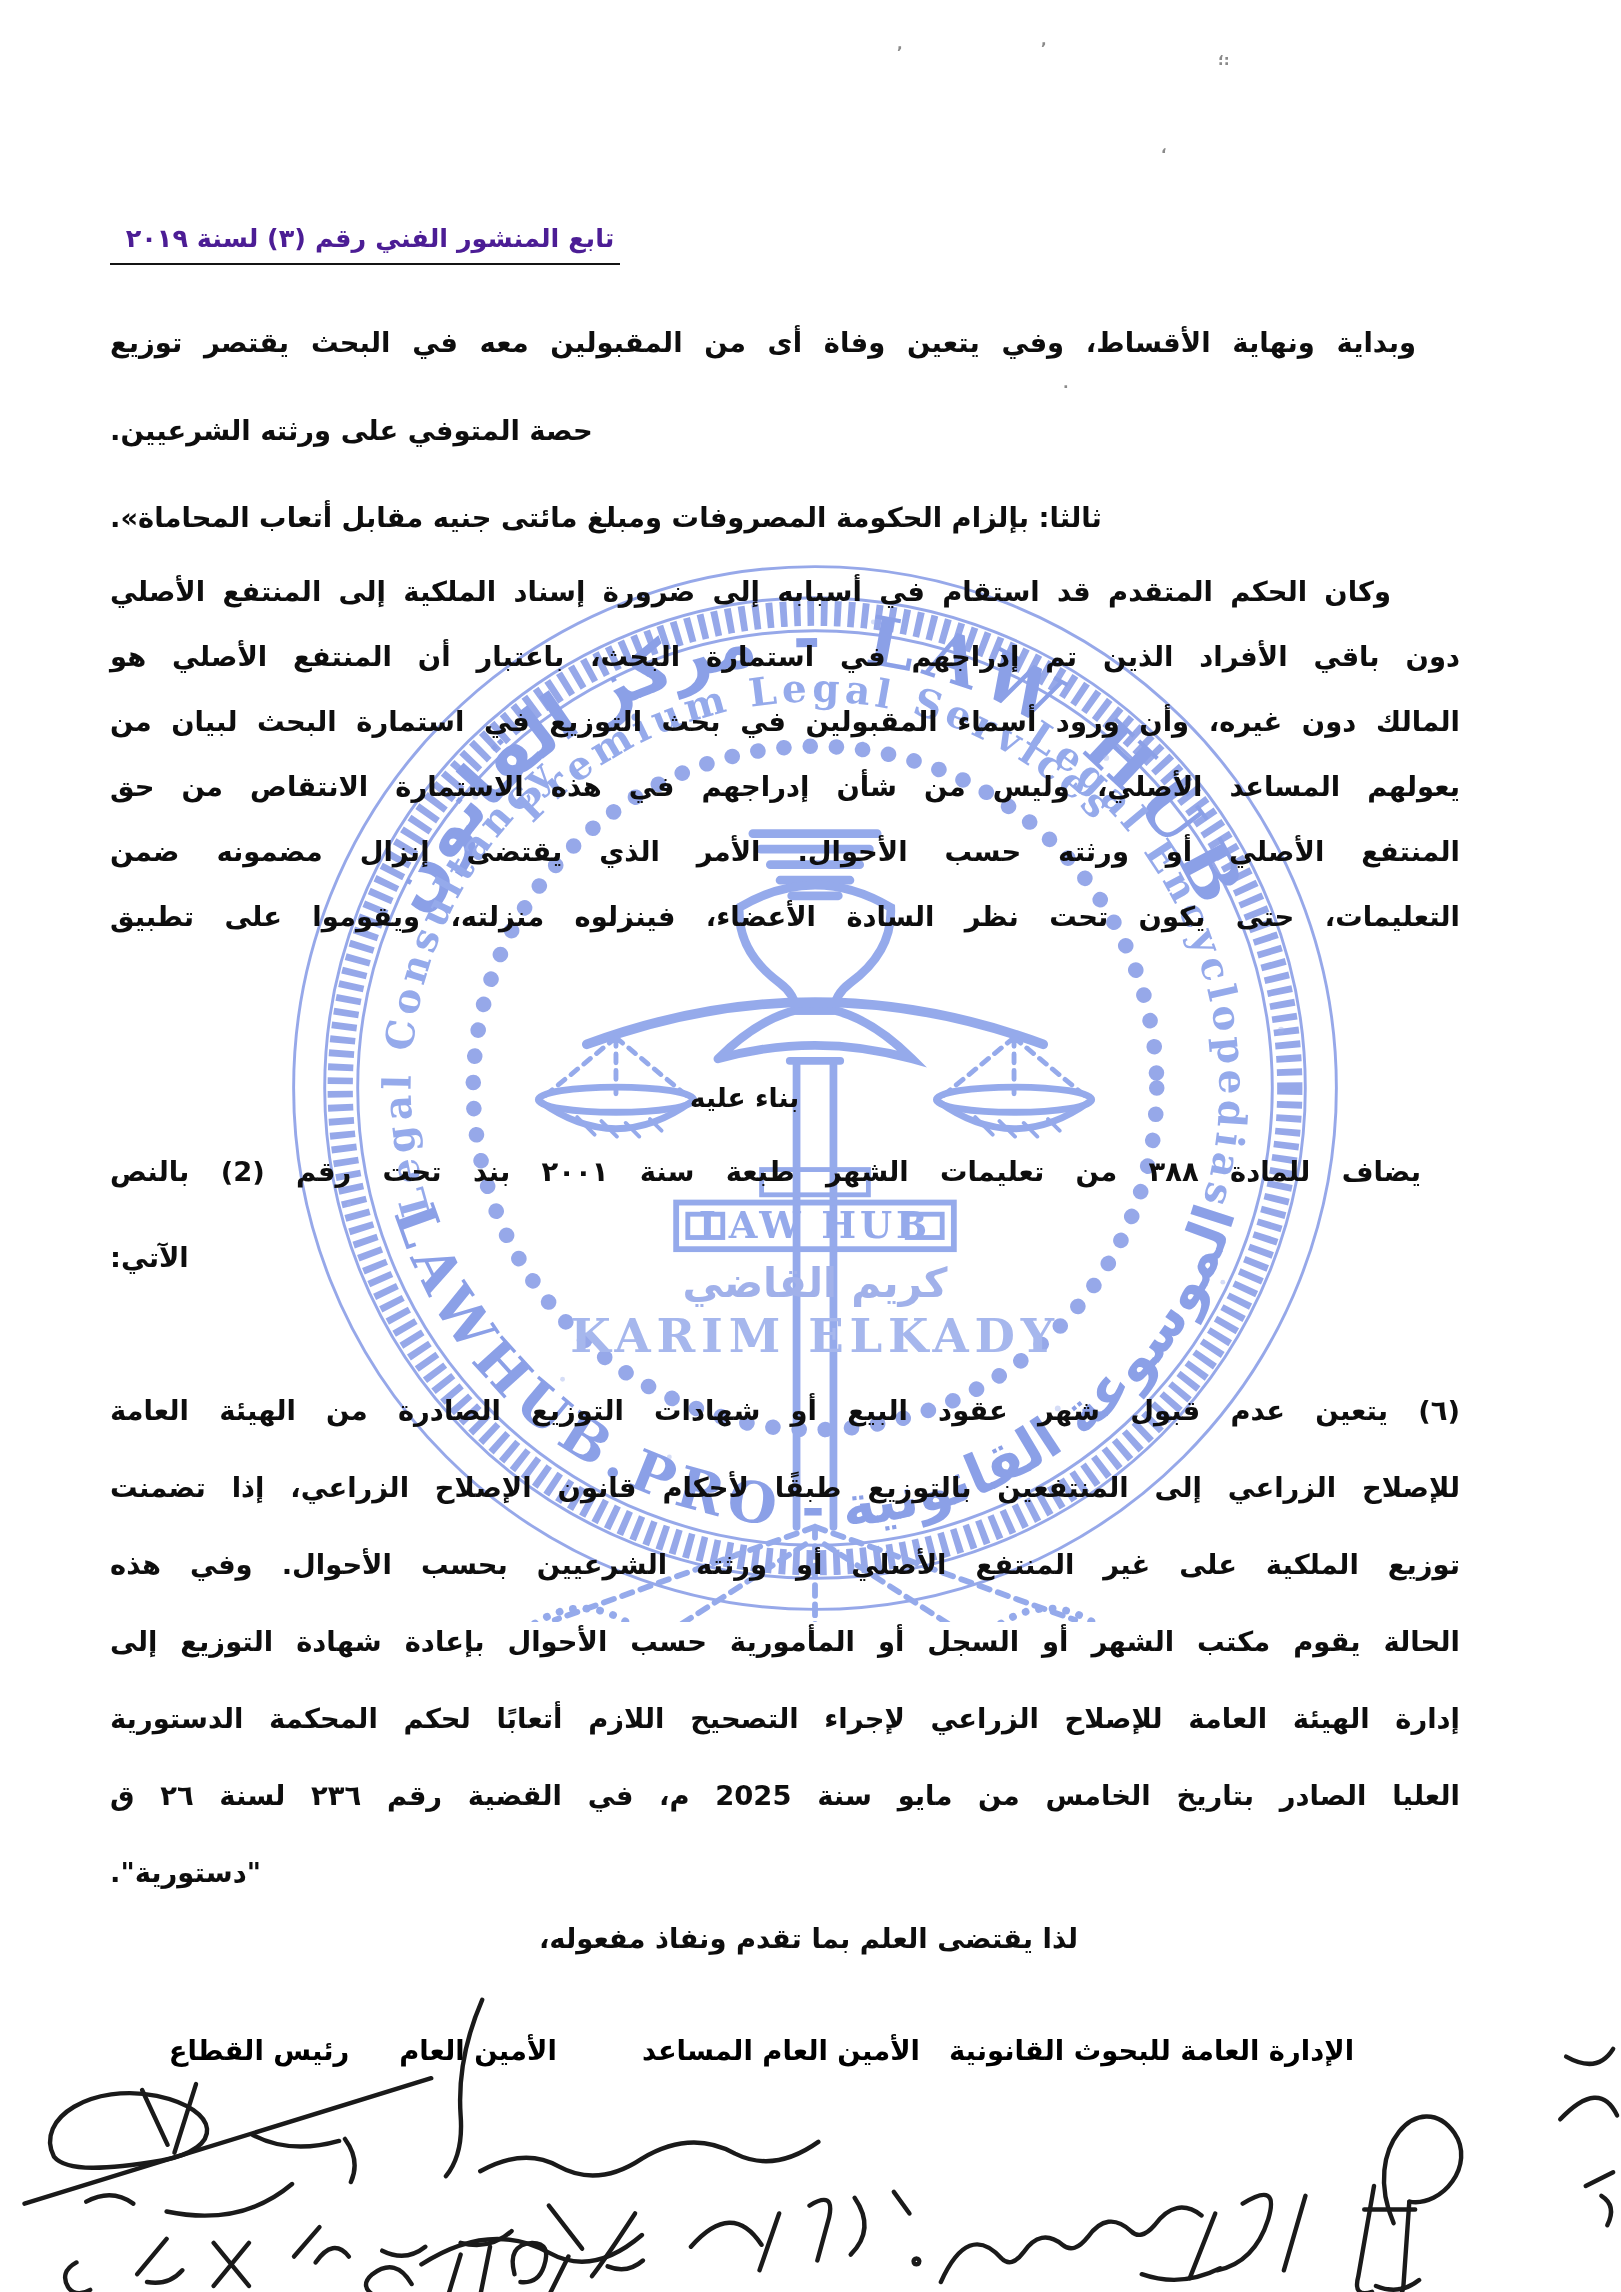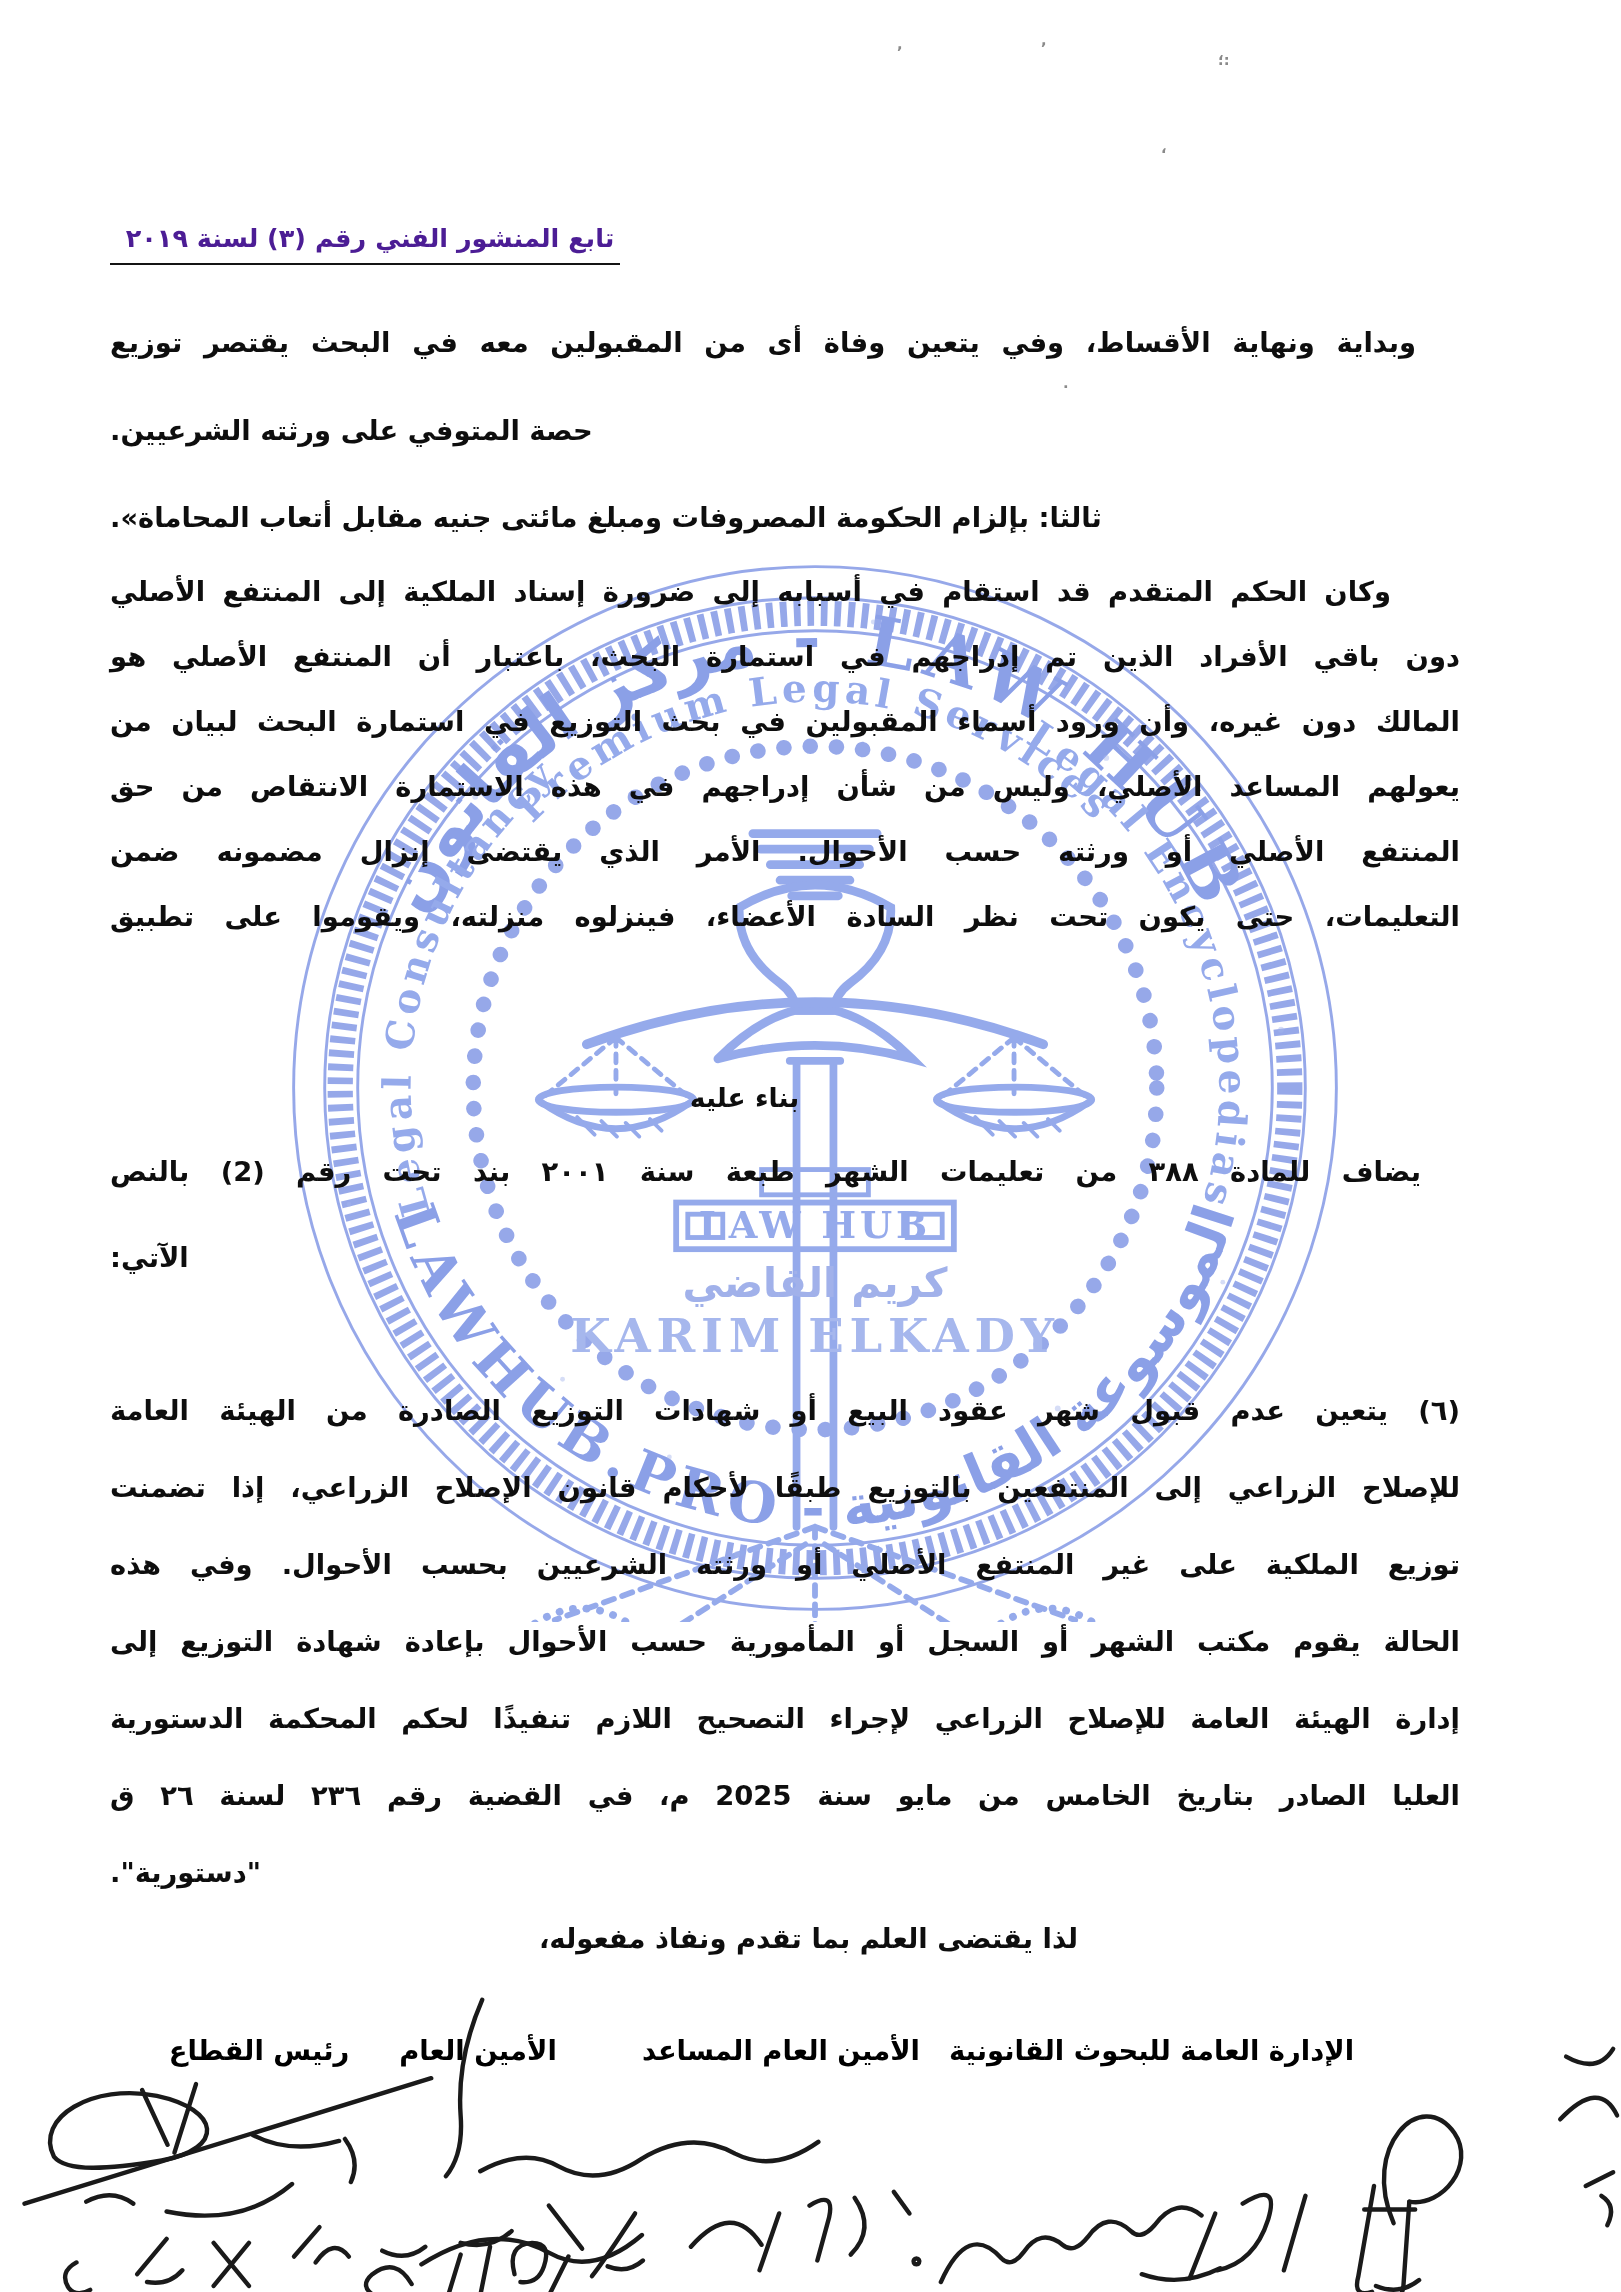--- a/index.html
+++ b/index.html
@@ -144,21 +144,21 @@
   <div class="blk p4">
     <div class="line" style="text-indent:39px;">يضاف للمادة ٣٨٨ من تعليمات الشهر طبعة سنة ٢٠٠١ بند تحت رقم (2) بالنص</div>
     <div class="line line--start">الآتي:</div>
   </div>
 
   <div class="blk p5">
     <div class="line">(٦) يتعين عدم قبول شهر عقود البيع أو شهادات التوزيع الصادرة من الهيئة العامة</div>
     <div class="line">للإصلاح الزراعي إلى المنتفعين بالتوزيع طبقًا لأحكام قانون الإصلاح الزراعي، إذا تضمنت</div>
     <div class="line">توزيع الملكية على غير المنتفع الأصلي أو ورثته الشرعيين بحسب الأحوال. وفي هذه</div>
     <div class="line">الحالة يقوم مكتب الشهر أو السجل أو المأمورية حسب الأحوال بإعادة شهادة التوزيع إلى</div>
-    <div class="line">إدارة الهيئة العامة للإصلاح الزراعي لإجراء التصحيح اللازم تنفيذًا لحكم المحكمة الدستورية</div>
+    <div class="line">إدارة الهيئة العامة للإصلاح الزراعي لإجراء التصحيح اللازم أتعابًا لحكم المحكمة الدستورية</div>
     <div class="line">العليا الصادر بتاريخ الخامس من مايو سنة 2025 م، في القضية رقم ٢٣٦ لسنة ٢٦ ق</div>
     <div class="line line--end">"دستورية".</div>
   </div>
 
   <div class="closing">لذا يقتضى العلم بما تقدم ونفاذ مفعوله،</div>
 
   <div class="jobtitle t0">الإدارة العامة للبحوث القانونية</div>
   <div class="jobtitle t1">الأمين العام المساعد</div>
   <div class="jobtitle t2">الأمين العام</div>
   <div class="jobtitle t3">رئيس القطاع</div>

